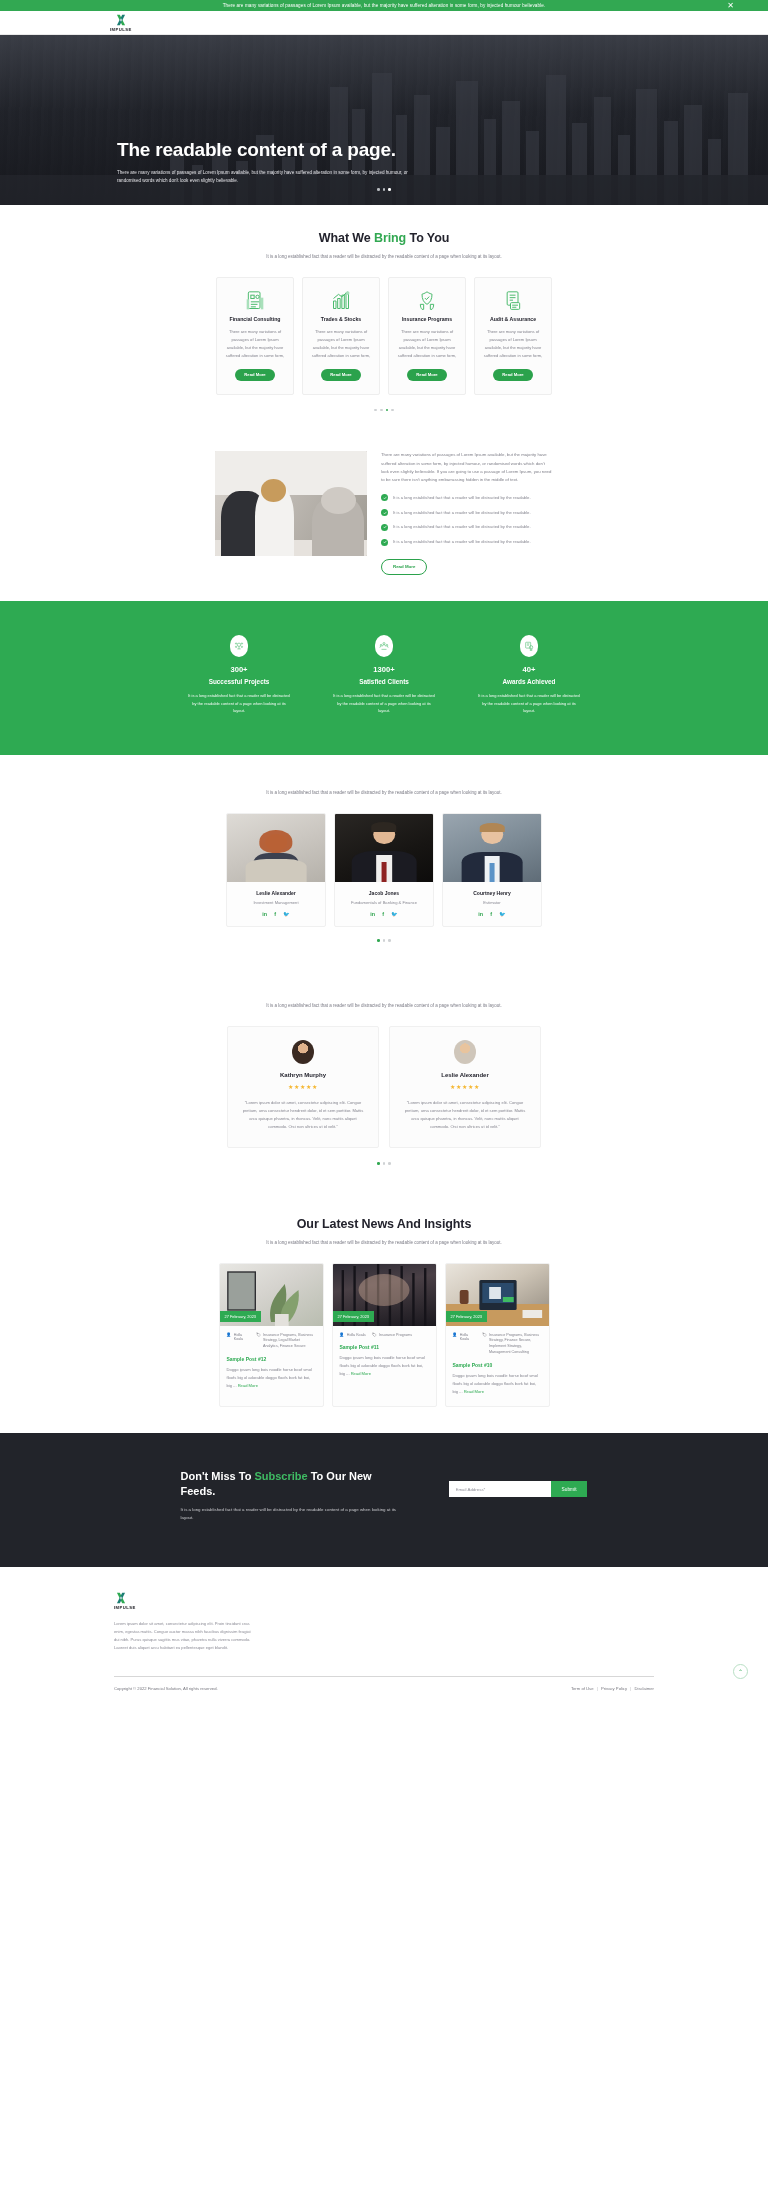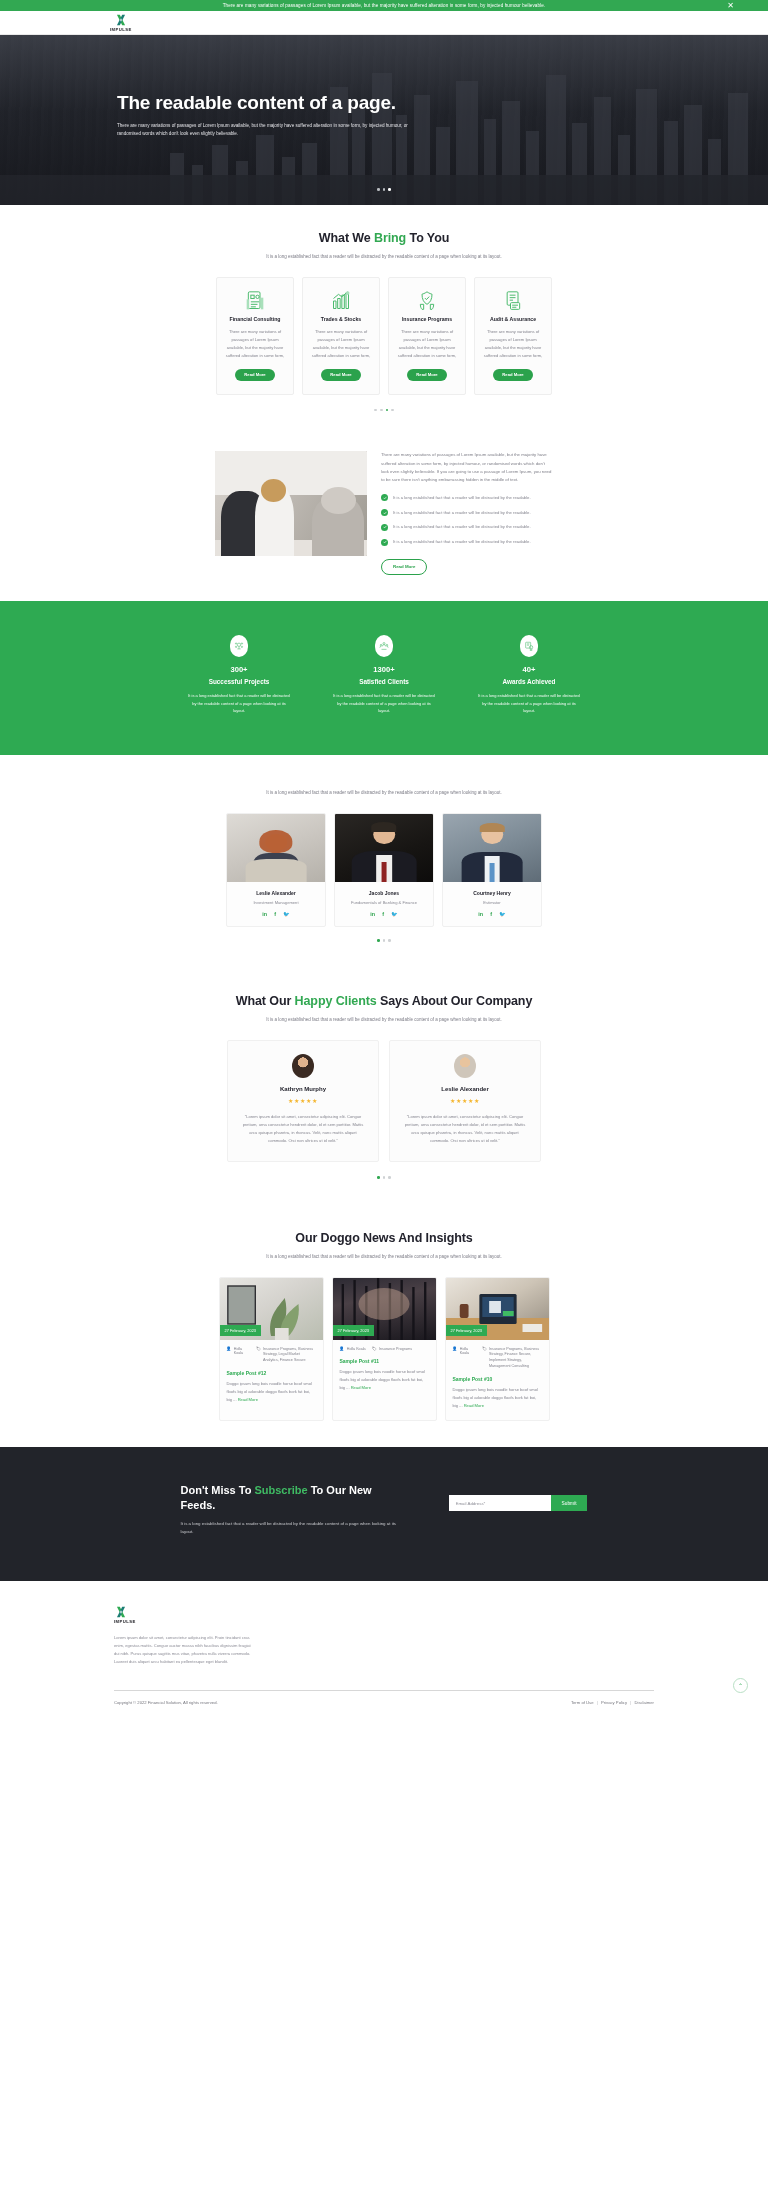--- a/index.html
+++ b/index.html
@@ -64,21 +64,21 @@
     overflow: hidden;
   }
   .hero .skyline {
     position: absolute; inset: 0;
     background:
       linear-gradient(180deg, rgba(80,84,94,.55) 0%, rgba(40,43,50,.2) 45%, rgba(20,21,26,.75) 100%);
   }
   .hero .blocks { position: absolute; inset: 0; opacity: .55; }
   .hero-inner {
     position: relative;
-    padding: 58px 0 0 117px;
+    padding: 105px 0 0 117px;
     max-width: 520px;
   }
   .hero h1 {
     color: #fff;
     font-size: 19px;
     font-weight: 700;
     letter-spacing: -0.2px;
     line-height: 1.1;
   }
   .hero p {
@@ -684,23 +684,20 @@
   </div>
 
   <div class="dots" style="margin-top:12px">
     <span class="dot active"></span>
     <span class="dot"></span>
     <span class="dot"></span>
   </div>
 </div>
 
 <div class="section">
-  <div class="sec-title">
-    <span>What Our </span><span class="hl">Happy Clients</span><span> Says About Our Company</span>
-  </div>
   <div class="sec-sub">It is a long established fact that a reader will be distracted by the readable content of a page when looking at its layout.</div>
 
   <div class="testi-wrap">
     <div class="testi-card">
       <div class="testi-avatar ta1"></div>
       <div class="testi-name">Kathryn Murphy</div>
       <div class="stars">★★★★★</div>
       <div class="testi-text">"Lorem ipsum dolor sit amet, consectetur adipiscing elit. Congue pretium, urna consectetur hendrerit dolor, id et sem porttitor. Mattis arcu quisque pharetra, in rhoncus. Velit, nunc mattis aliquet commodo. Orci non ultrices ut id velit."</div>
     </div>
     <div class="testi-card">
@@ -712,21 +709,21 @@
   </div>
 
   <div class="dots testi-dots">
     <span class="dot active"></span>
     <span class="dot"></span>
     <span class="dot"></span>
   </div>
 </div>
 
 <div class="section">
-  <div class="sec-title">Our Doggo News And Insights</div>
+  <div class="sec-title">Our Latest News And Insights</div>
   <div class="sec-sub" style="max-width:330px;margin-left:auto;margin-right:auto;">It is a long established fact that a reader will be distracted by the readable content of a page when looking at its layout.</div>
 
   <div class="blog-wrap">
 
     <div class="blog-card">
       <div class="blog-img bi1">
         <svg width="100%" height="100%" viewBox="0 0 105 62" preserveAspectRatio="none">
           <rect x="8" y="8" width="28" height="38" fill="#9aa09b" stroke="#2f2f33" stroke-width="1.4"></rect>
           <path d="M52 58 C48 40 58 30 66 20 C70 34 66 48 60 58 Z" fill="#6f8a5c"></path>
           <path d="M62 58 C60 42 70 34 80 26 C82 40 76 52 70 58 Z" fill="#84a06e"></path>

